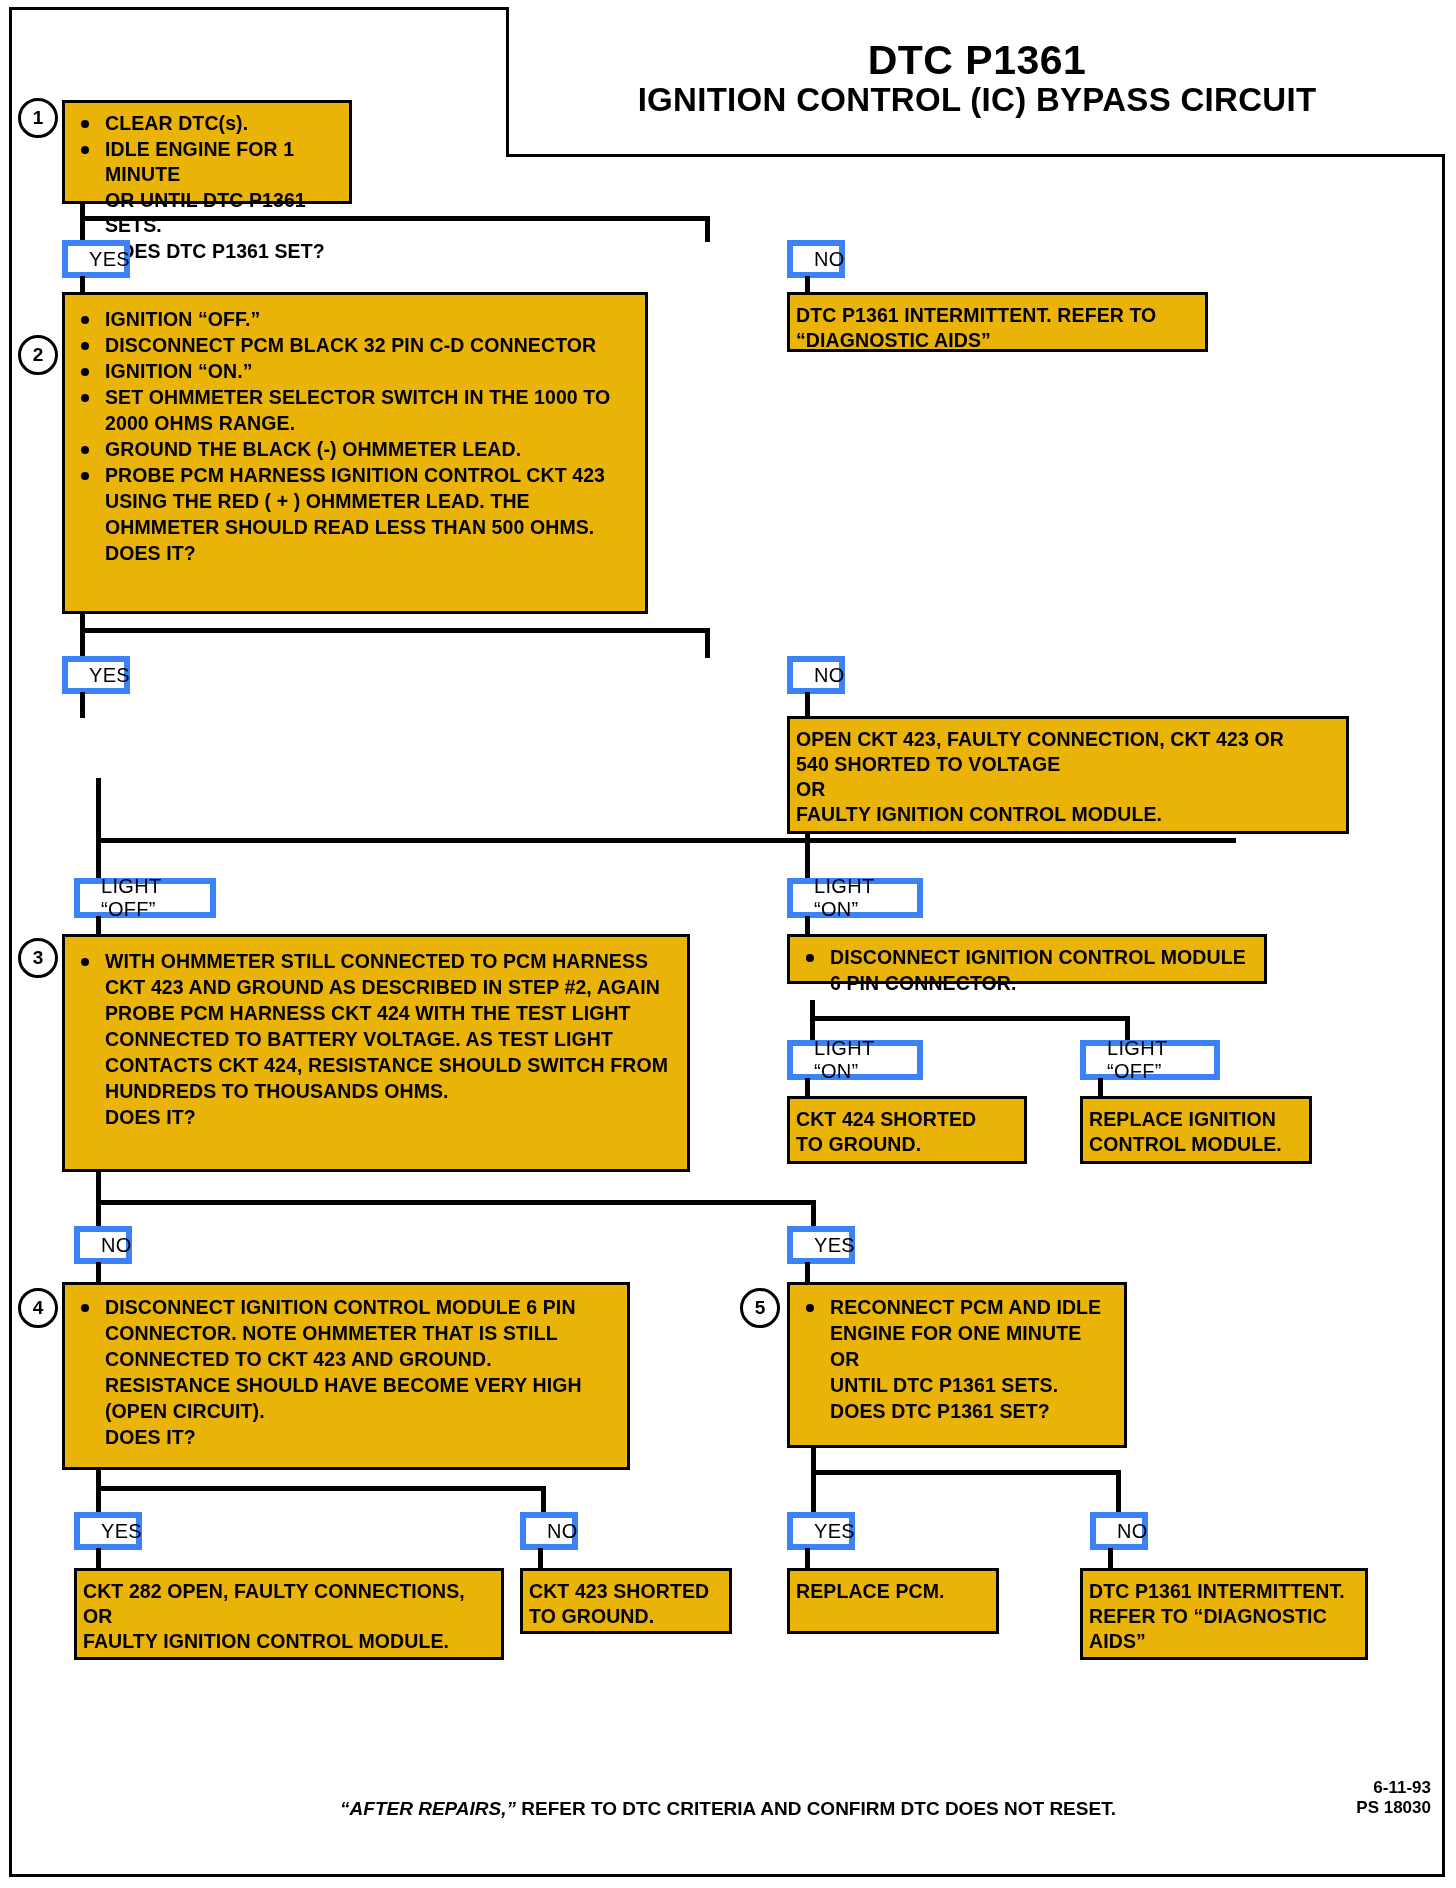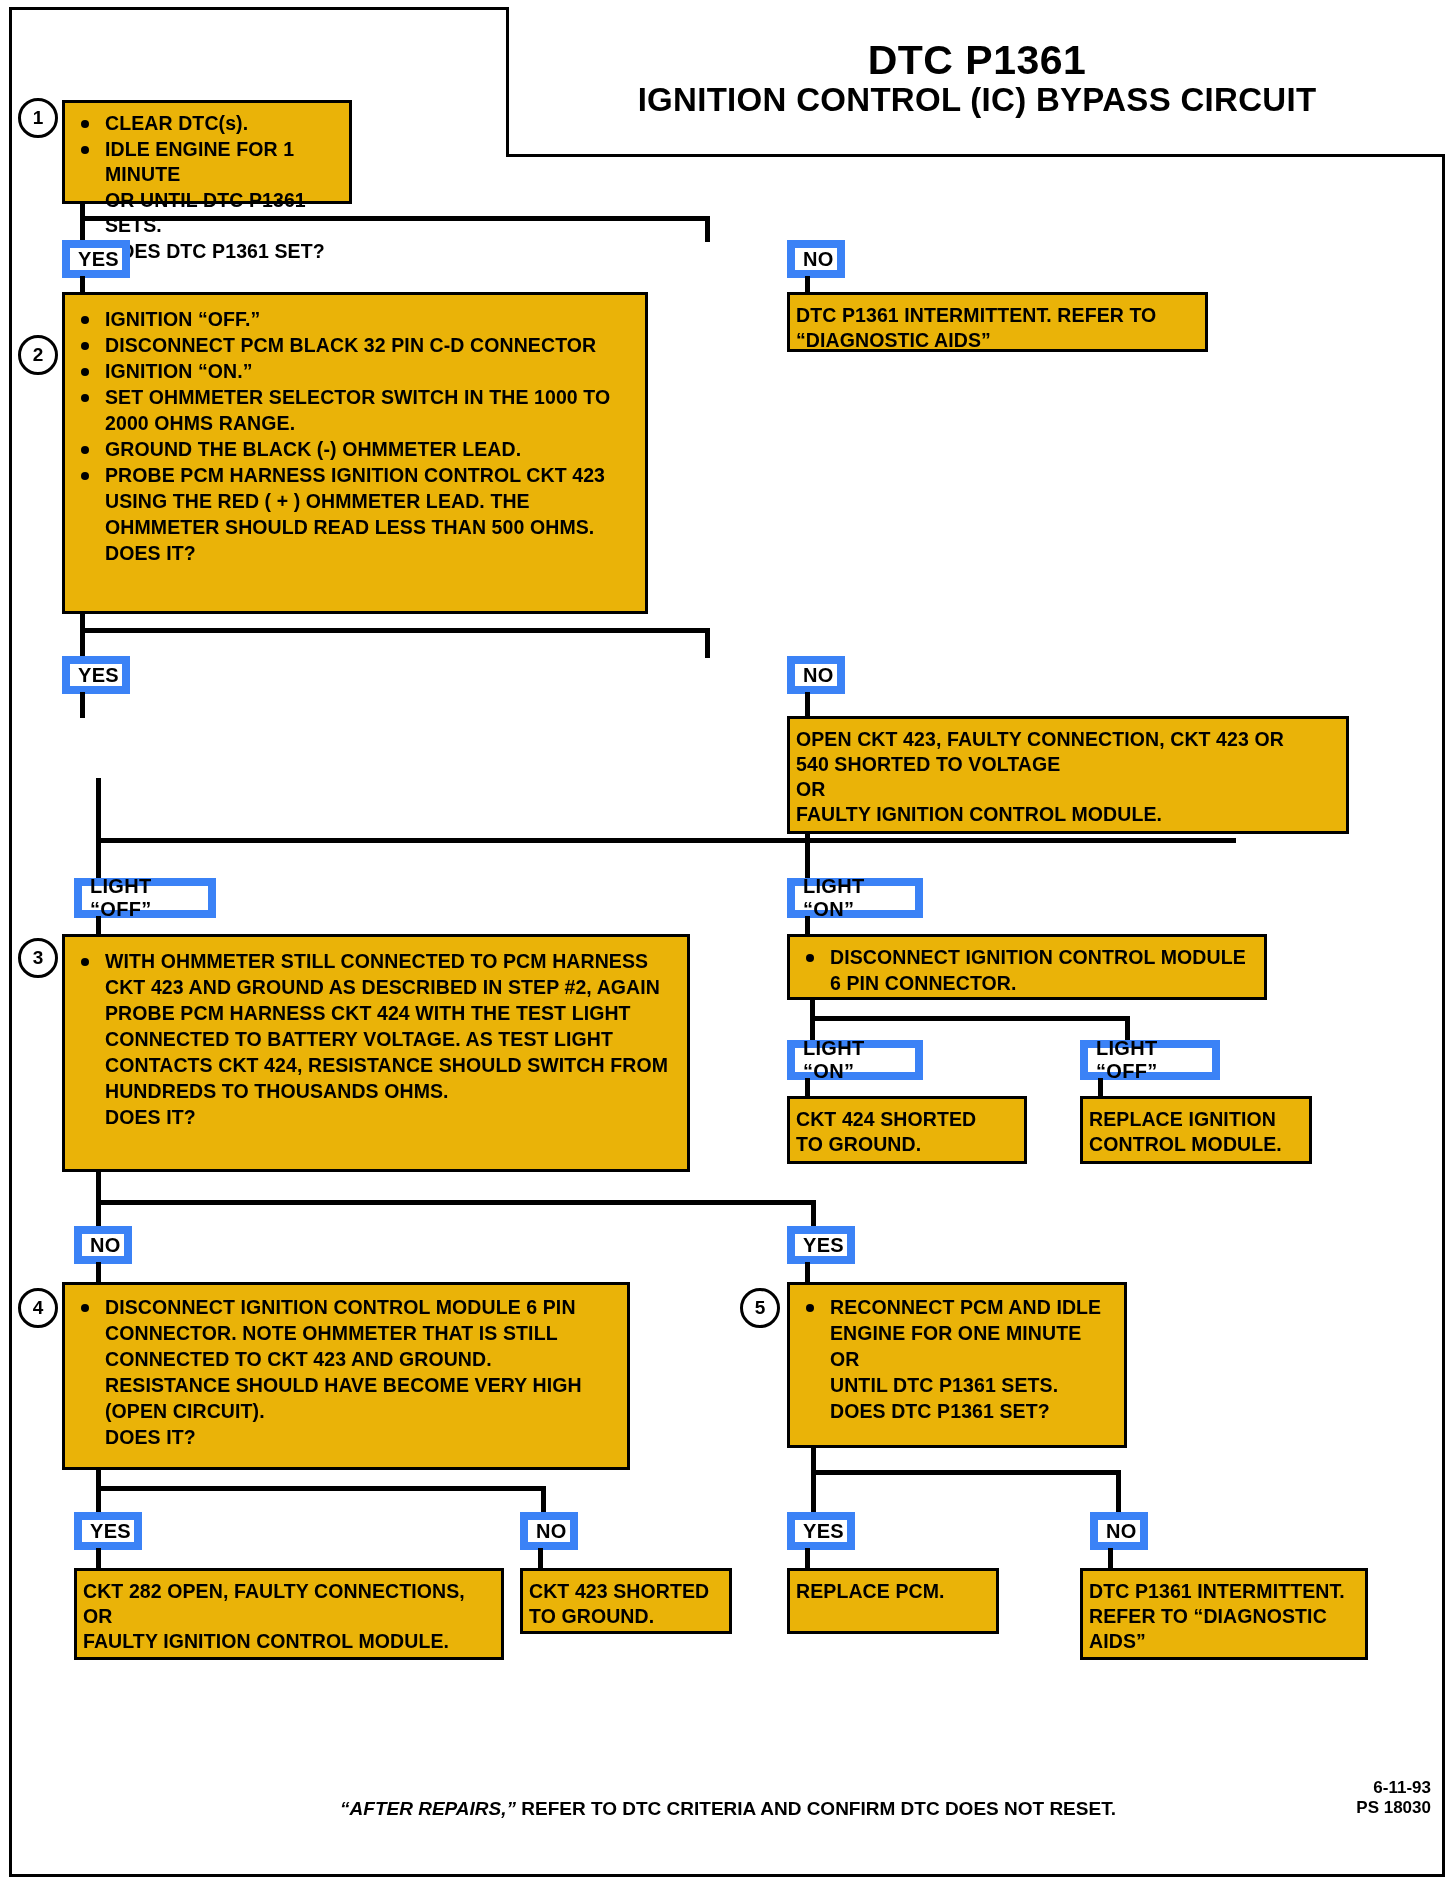--- a/index.html
+++ b/index.html
@@ -9,23 +9,23 @@
 
   
   .box{position:absolute;border:3px solid #000;background:#eab308;box-sizing:border-box;}
   .hline{position:absolute;background:#000;height:5px;}
   .vline{position:absolute;background:#000;width:5px;}
 
   .step-circle{position:absolute;border:3px solid #000;border-radius:50%;
      width:40px;height:40px;display:flex;align-items:center;justify-content:center;
      font-weight:bold;font-size:19px;background:#fff;box-sizing:border-box;}
 
-  .tag{position:absolute;border:8px solid #3b82f6;background:#fff;box-sizing:border-box;
+  .tag{position:absolute;border:6px solid #3b82f6;background:#fff;box-sizing:border-box;
      display:flex;align-items:center;justify-content:flex-start;
-     font-weight:bold;font-size:20px;padding-left:8px;letter-spacing:.3px;}
+     font-weight:normal;font-size:20px;padding-left:21px;letter-spacing:.3px;}
 
   .title-box{position:absolute;left:506px;top:7px;width:939px;height:150px;
      border:3px solid #000;border-top:none;border-right:none;box-sizing:border-box;background:#fff;}
   .title-main{position:absolute;width:100%;top:14px;text-align:center;
      font-size:41px;font-weight:bold;letter-spacing:.5px;margin-top:16px;}
   .title-sub{position:absolute;width:100%;top:74px;text-align:center;
      font-size:33px;font-weight:bold;letter-spacing:.3px;}
 
   ul.bul{list-style:none;margin:0;padding:0;}
   ul.bul > li{position:relative;padding-left:34px;margin:0 0 1px 0;
@@ -139,21 +139,21 @@
         <li class="nb">CKT 423 AND GROUND AS DESCRIBED IN STEP #2, AGAIN</li>
         <li class="nb">PROBE PCM HARNESS CKT 424 WITH THE TEST LIGHT</li>
         <li class="nb">CONNECTED TO BATTERY VOLTAGE.  AS TEST LIGHT</li>
         <li class="nb">CONTACTS CKT 424, RESISTANCE SHOULD SWITCH FROM</li>
         <li class="nb">HUNDREDS TO THOUSANDS OHMS.</li>
         <li class="nb">DOES IT?</li>
       </ul>
     </div>
   </div>
 
-  <div class="box" style="left:787px;top:934px;width:480px;height:66px;">
+  <div class="box" style="left:787px;top:934px;width:480px;height:50px;">
     <div class="inner">
       <ul class="bul">
         <li>DISCONNECT IGNITION CONTROL MODULE</li>
         <li class="nb">6 PIN CONNECTOR.</li>
       </ul>
     </div>
   </div>
 
   <div class="vline" style="left:810px;top:1000px;height:22px;"></div>
   <div class="hline" style="left:810px;top:1016px;width:320px;"></div>

